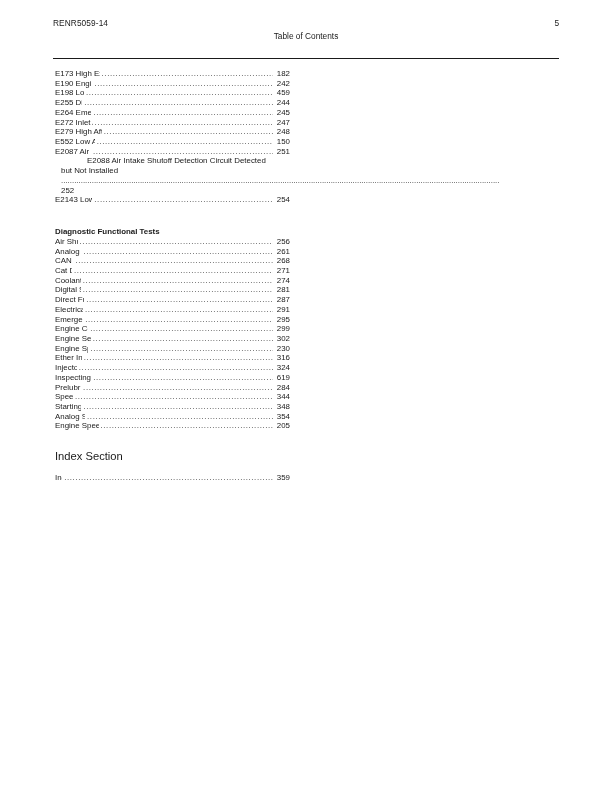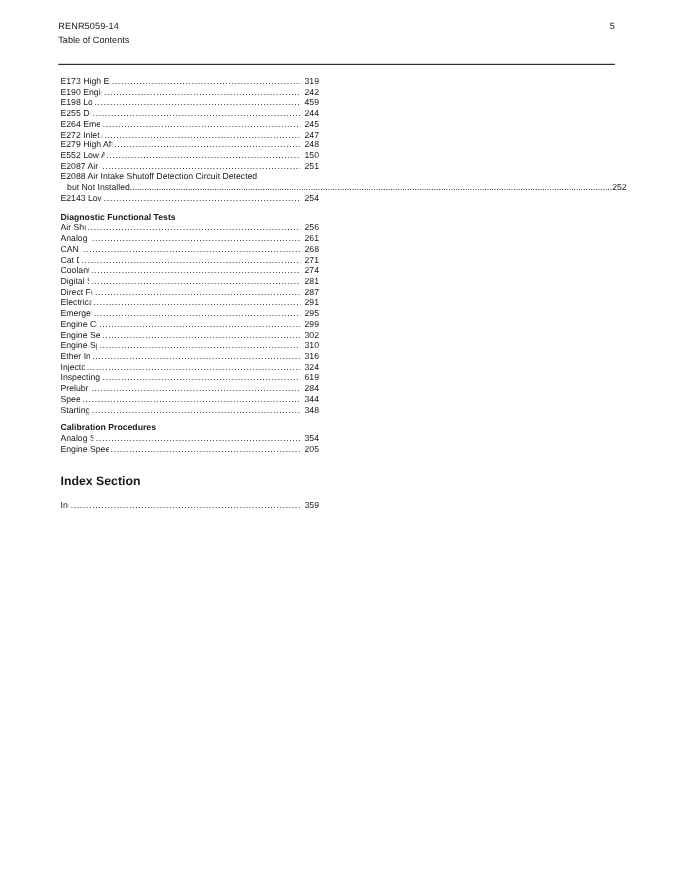--- a/index.html
+++ b/index.html
@@ -38,21 +38,21 @@
     font-size: 8.3px;
     line-height: 11px;
   }
   .doc-id {
     letter-spacing: 0.1px;
   }
   .page-no {
     font-size: 8.3px;
   }
   .header-sub {
-    text-align: left;
+    text-align: center;
     font-size: 8.3px;
     line-height: 11px;
     margin-top: 2px;
   }
   .header-rule {
     position: absolute;
     left: 53px;
     top: 58px;
     width: 506px;
     height: 1px;
@@ -88,42 +88,44 @@
   }
   .toc-entry .pg {
     flex: 0 0 auto;
     text-align: right;
     min-width: 16px;
   }
   .wrap-line1 {
     font-size: 7.9px;
     line-height: 9.72px;
     white-space: nowrap;
+    margin-left: 32px;
   }
   .wrap-line2 {
     display: flex;
     align-items: baseline;
     font-size: 7.9px;
     line-height: 9.72px;
     white-space: nowrap;
     padding-left: 6px;
+    flex-direction: column;
   }
 
   .section-head {
     font-size: 7.9px;
     line-height: 9.72px;
     font-weight: bold;
-    margin-top: 7px;
+    margin-top: 22px;
     white-space: nowrap;
   }
 
   .big-head {
     font-size: 11.2px;
     line-height: 14px;
-    font-weight: bold;
+    font-weight: normal;
     margin-top: 18px;
     white-space: nowrap;
   }
   .big-head + .toc-entry {
     margin-top: 10px;
   }
 </style>
 </head>
 <body>
 
@@ -135,21 +137,21 @@
       <span class="page-no">5</span>
     </div>
     <div class="header-sub">Table of Contents</div>
   </div>
   <div class="header-rule"></div>
 
   <div class="toc" id="toc-root">
       <div class="toc-entry">
         <span class="title">E173 High Exhaust Temperature Warning</span>
         <span class="leader">........................................................................................................................................................................................................</span>
-        <span class="pg">319</span>
+        <span class="pg">182</span>
       </div>
       <div class="toc-entry">
         <span class="title">E190 Engine Overspeed Warning</span>
         <span class="leader">........................................................................................................................................................................................................</span>
         <span class="pg">242</span>
       </div>
       <div class="toc-entry">
         <span class="title">E198 Low Fuel Pressure</span>
         <span class="leader">........................................................................................................................................................................................................</span>
         <span class="pg">459</span>
@@ -249,21 +251,21 @@
         <span class="pg">299</span>
       </div>
       <div class="toc-entry">
         <span class="title">Engine Sensor Open/Short Test</span>
         <span class="leader">........................................................................................................................................................................................................</span>
         <span class="pg">302</span>
       </div>
       <div class="toc-entry">
         <span class="title">Engine Speed/Timing Sensor</span>
         <span class="leader">........................................................................................................................................................................................................</span>
-        <span class="pg">310</span>
+        <span class="pg">230</span>
       </div>
       <div class="toc-entry">
         <span class="title">Ether Injection System</span>
         <span class="leader">........................................................................................................................................................................................................</span>
         <span class="pg">316</span>
       </div>
       <div class="toc-entry">
         <span class="title">Injector Solenoids</span>
         <span class="leader">........................................................................................................................................................................................................</span>
         <span class="pg">324</span>
@@ -281,21 +283,20 @@
       <div class="toc-entry">
         <span class="title">Speed Control</span>
         <span class="leader">........................................................................................................................................................................................................</span>
         <span class="pg">344</span>
       </div>
       <div class="toc-entry">
         <span class="title">Starting Motor System</span>
         <span class="leader">........................................................................................................................................................................................................</span>
         <span class="pg">348</span>
       </div>
-      <div class="section-head">Calibration Procedures</div>
       <div class="toc-entry">
         <span class="title">Analog Sensor - Calibrate</span>
         <span class="leader">........................................................................................................................................................................................................</span>
         <span class="pg">354</span>
       </div>
       <div class="toc-entry">
         <span class="title">Engine Speed/Timing Sensor - Calibrate</span>
         <span class="leader">........................................................................................................................................................................................................</span>
         <span class="pg">205</span>
       </div>

